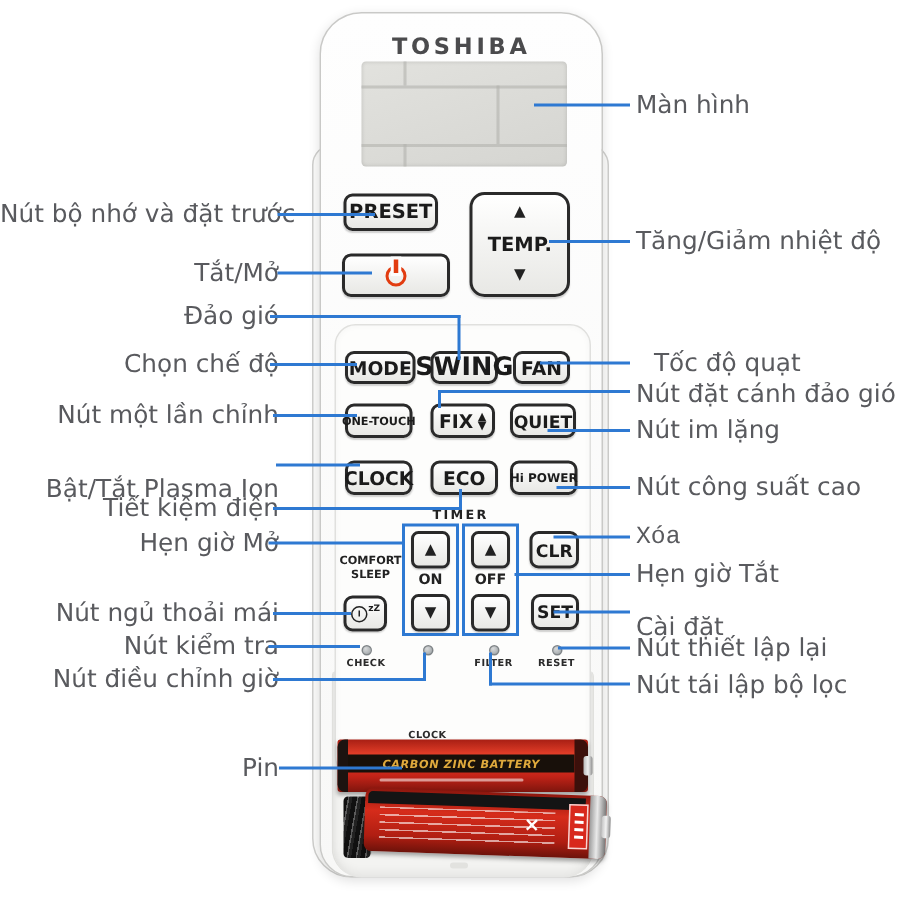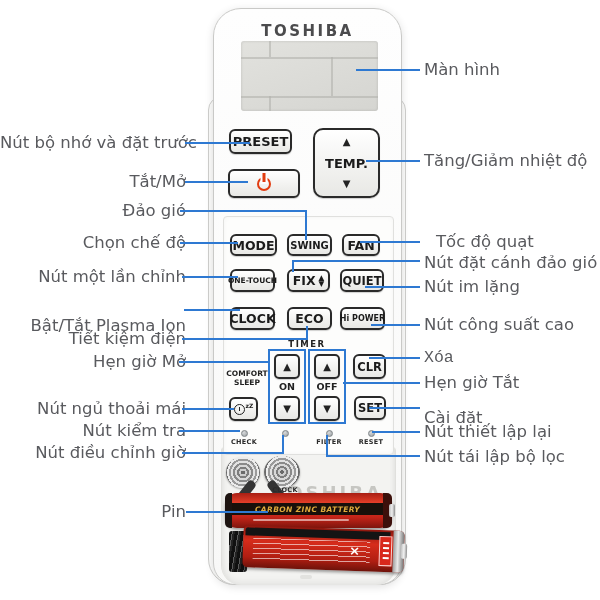--- a/index.html
+++ b/index.html
@@ -74,22 +74,22 @@
   .pwr { position: relative; width: 14px; height: 14px;
          border: 2.6px solid #e23c10; border-radius: 50%; }
   .pwr::before { content:""; position:absolute; left:50%; top:-6px;
          transform: translateX(-50%); width: 3px; height: 9px;
          background:#e23c10; box-shadow: 0 0 0 2px #fdfdfd; }
   
   .fixarrows { display:inline-flex; flex-direction:column; margin-left:3px; }
   .fixarrows span { font-size: 7.5px; line-height: 6px; }
   
   .panel {
-    position: absolute; left: 9px; top: 207px; width: 171px; height: 239px;
-    background: #fdfdfc; border: 1px solid #e0e0de; border-radius: 4px;
+    position: absolute; left: 9px; top: 207px; width: 171px; height: 302px;
+    background: #fdfdfc; border: 1px solid #e0e0de; border-radius: 14px;
     box-shadow: inset 0 0 5px rgba(0,0,0,.04);
     z-index: 4;
   }
   .timer-h { position:absolute; left:48px; top:122px; width:70px;
     text-align:center; font-size:8.5px; font-weight:bold;
     letter-spacing:1.5px; color:#222; }
   .tgrp { position:absolute; width:38px; height:75px; top:132px;
     border:2px solid #2e79d2; }
   .tgrp .lab { position:absolute; left:0; right:0; top:30px; text-align:center;
     font-size:9.5px; font-weight:bold; color:#222; }
@@ -114,21 +114,21 @@
     box-shadow: inset 0 3px 6px rgba(0,0,0,.07), inset 0 -4px 6px rgba(0,0,0,.05);
     z-index:2; }
   .spring { position:absolute; border-radius:50%; z-index:3;
     background: repeating-radial-gradient(circle,
       #6a6a6a 0 2px, #cdcdcd 2px 4px, #7d7d7d 4px 6px, #d8d8d8 6px 8px,
       #8a8a8a 8px 10px, #e2e2e2 10px 12px, #9a9a9a 12px 14px, #ececec 14px 16px);
     box-shadow: 0 1px 2px rgba(0,0,0,.35); }
   .tail { position:absolute; width:9px; height:26px; background:#343434;
     border-radius:4px; z-index:3; }
   .bat1 { position:absolute; left:11px; top:484px; width:167px; height:35px;
-    border-radius:12px; z-index:4;
+    border-radius:2px; z-index:4;
     background: linear-gradient(180deg,#a81f14,#e8402a 30%,#c22318 70%,#7e150d);
     box-shadow: 0 2px 3px rgba(0,0,0,.35); }
   .bat1 .capL { position:absolute; left:0; top:0; bottom:0; width:7px;
     background:#1c1310; border-radius:5px 0 0 5px; }
   .bat1 .capR { position:absolute; right:0; top:0; bottom:0; width:9px;
     background:#3c100b; border-radius:0 5px 5px 0; }
   .bat1 .nub { position:absolute; right:-3px; top:11px; width:6px; height:13px;
     background:linear-gradient(90deg,#b9b9b9,#efefef,#8d8d8d); border-radius:2px; }
   .bat1 .band { position:absolute; left:7px; right:9px; top:10px; height:12px;
     background:#18100a; display:flex; align-items:center; justify-content:center; }
@@ -187,21 +187,21 @@
   <div class="btn" style="left:99px; top:119px; width:67px; height:70px; border-radius:10px;
        flex-direction:column; justify-content:space-between; padding:7px 0;">
     <span class="arrow">▲</span>
     <span style="font-size:13px;">TEMP.</span>
     <span class="arrow">▼</span>
   </div>
 
   <div class="panel">
 
     <div class="btn" style="left:6px; top:17px; width:47px; height:22px;">MODE</div>
-    <div class="btn" style="left:63px; top:17px; width:45px; height:22px; font-size:10px;">SWING</div>
+    <div class="btn" style="left:63px; top:17px; width:45px; height:22px; font-size:17px;">SWING</div>
     <div class="btn" style="left:118px; top:17px; width:38px; height:22px;">FAN</div>
 
     <div class="btn" style="left:6px; top:52px; width:45px; height:23px; font-size:7.5px;">ONE-TOUCH</div>
     <div class="btn" style="left:63px; top:52px; width:43px; height:23px;">
       <span>FIX</span>
       <span class="fixarrows">
         <span>▲</span>
         <span>▼</span>
       </span>
     </div>

